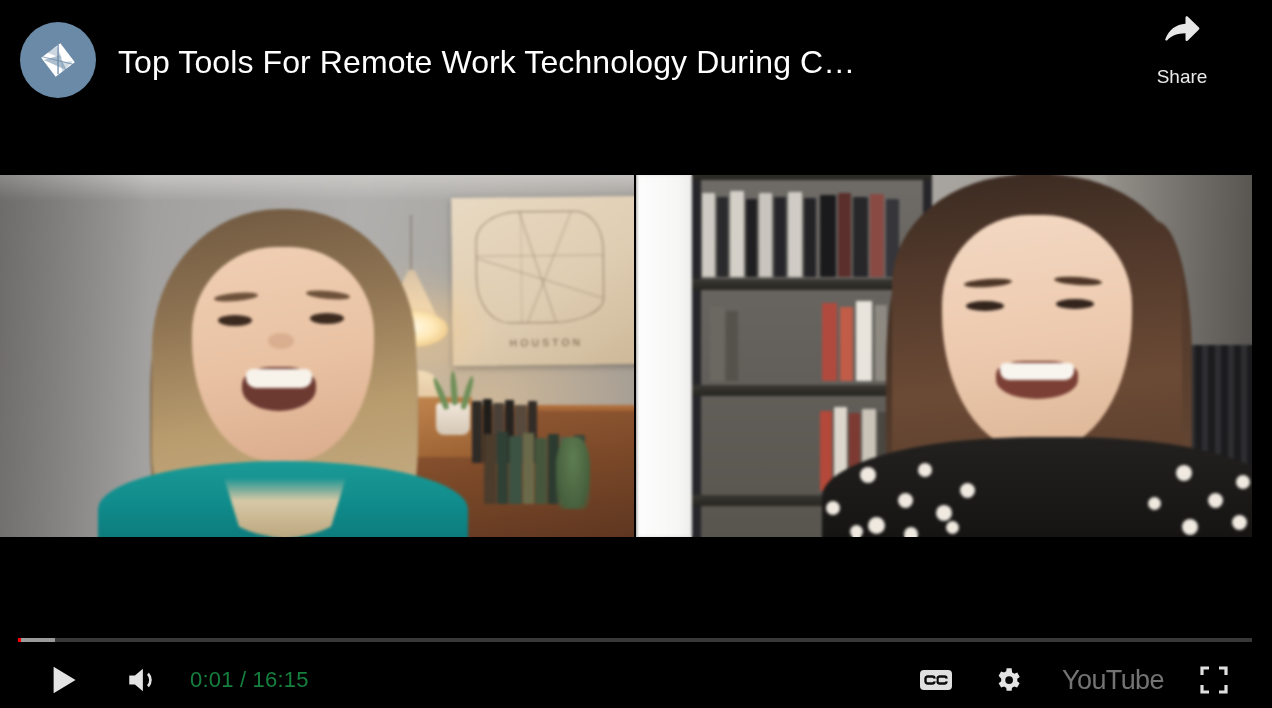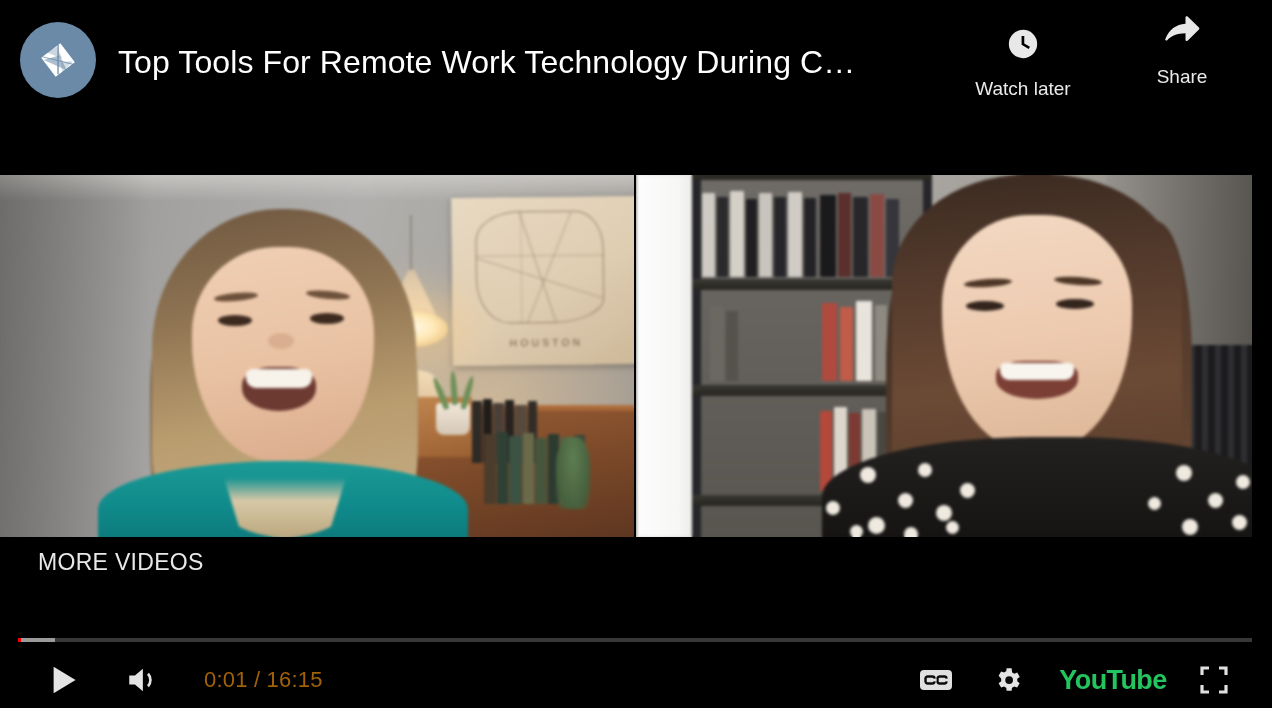--- a/index.html
+++ b/index.html
@@ -321,32 +321,32 @@
     background:#000;
   }
   .ctl {
     position:absolute; top:0; height:56px;
     display:flex; align-items:center; justify-content:center;
     cursor:pointer;
   }
   #btn-play   { left:40px; width:48px; }
   #btn-volume { left:118px; width:52px; }
   #time-display {
-    position:absolute; left:204px; top:0; height:56px;
+    position:absolute; left:190px; top:0; height:56px;
     display:flex; align-items:center;
-    color:#a16207; font-size:22px; letter-spacing:.2px;
+    color:#15803d; font-size:22px; letter-spacing:.2px;
     font-family:"Liberation Sans", sans-serif;
     white-space:nowrap;
   }
   #btn-cc         { left:912px; width:48px; }
   #btn-settings   { left:984px; width:48px; }
   #btn-youtube    { left:1054px; width:118px; }
   #btn-fullscreen { left:1190px; width:48px; }
   #yt-wordmark {
-    color:#22c55e; font-size:27px; font-weight:700;
+    color:#737373; font-size:27px; font-weight:400;
     letter-spacing:-.6px;
     font-family:"Liberation Sans", sans-serif;
   }
 </style>
 </head>
 <body>
 
 <div id="player">
 
   <div id="video-stage">
@@ -500,41 +500,32 @@
           <path d="M-3,-13 L4,-2 L-12,-6 Z" fill="#6a8aa8" opacity=".35"></path>
           <path d="M3,2 L15,-1 L6,12 Z" fill="#6a8aa8" opacity=".3"></path>
           <path d="M-2,-15 L2,14" stroke="#6a8aa8" stroke-width="1.6" fill="none" opacity=".8"></path>
           <path d="M-16,-1 L15,2" stroke="#6a8aa8" stroke-width="1.2" fill="none" opacity=".7"></path>
         </g>
       </svg>
     </div>
 
     <div id="video-title">Top Tools For Remote Work Technology During C…</div>
 
-    <div class="hdr-btn" id="btn-watch-later">
-      <span class="ico">
-        <svg width="34" height="34" viewBox="0 0 24 24">
-          <path fill="#e8e8e8" d="M12 2a10 10 0 1 0 0 20 10 10 0 0 0 0-20zm.9 4.4v5.2l4 2.4-.9 1.5-5-3V6.4z"></path>
-        </svg>
-      </span>
-      <span class="lbl">Watch later</span>
-    </div>
 
     <div class="hdr-btn" id="btn-share">
       <span class="ico">
         <svg width="38" height="34" viewBox="0 0 26 22">
           <path fill="#e8e8e8" d="M15.4 1.1v4.3C8.9 5.9 4.1 9.4 1.6 15.8c-.3.8.7 1.4 1.3.8 3-3.1 6.7-4.6 12.5-4.7v4.4c0 .8 1 1.2 1.6.6l7.6-7.6c.4-.4.4-1 0-1.4L17 .5c-.6-.6-1.6-.2-1.6.6z"></path>
         </svg>
       </span>
       <span class="lbl">Share</span>
     </div>
   </div>
 
   <div id="more-videos-strip"></div>
-  <div id="more-videos-label">MORE VIDEOS</div>
 
   <div id="progress-wrap">
     <div id="progress-loaded" style="width: 37.08px;"></div>
     <div id="progress-played" style="width: 3px;"></div>
   </div>
 
   <div id="controls">
 
     <div class="ctl" id="btn-play">
       <svg width="28" height="30" viewBox="0 0 24 26">

